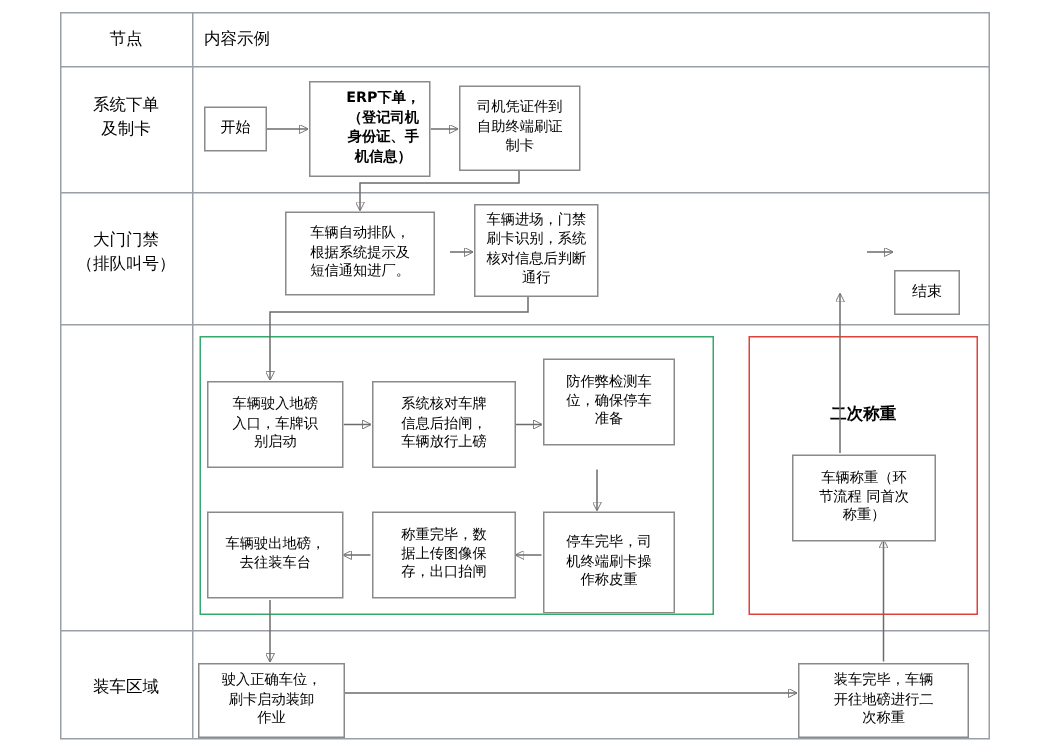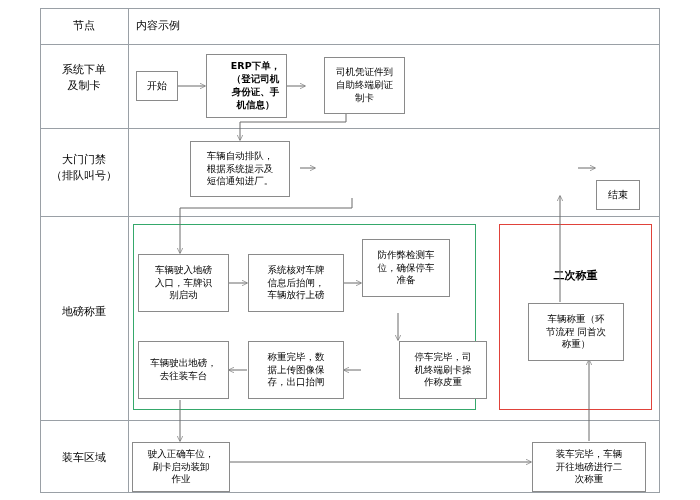--- a/index.html
+++ b/index.html
@@ -105,21 +105,20 @@
   <div class="cell-label" style="left:136px; top:8px; width:120px; height:36px; justify-content:flex-start; text-align:left;">内容示例</div>
 
   <div class="cell-label" style="left:40px; top:60px; width:88px; height:36px; flex-direction:column;">
     <span>系统下单</span>
     <span>及制卡</span>
   </div>
   <div class="cell-label" style="left:40px; top:150px; width:88px; height:36px; flex-direction:column;">
     <span>大门门禁</span>
     <span>（排队叫号）</span>
   </div>
-  <div class="cell-label" style="left:40px; top:302px; width:88px; height:20px;">地磅称重</div>
   <div class="cell-label" style="left:40px; top:448px; width:88px; height:20px;">装车区域</div>
 
   <div class="group-box group-green" style="left:133px; top:224px; width:343px; height:186px;"></div>
 
   <div class="group-box group-red" style="left:499px; top:224px; width:153px; height:186px;"></div>
   <div class="group-title" style="left:499px; top:268px; width:153px;">二次称重</div>
 
   <svg class="arrows">
     <defs>
       <marker id="ah" viewBox="0 0 10 10" refX="9" refY="5" markerWidth="6" markerHeight="6" orient="auto-start-reverse">
@@ -160,48 +159,52 @@
 
   <div class="node" style="left:136px; top:71px; width:42px; height:30px;">开始</div>
 
   <div class="node bold small" style="left:206px; top:54px; width:81px; height:64px; flex-direction:column;padding-left:21px;">
     <span>ERP下单，</span>
     <span>（登记司机</span>
     <span>身份证、手</span>
     <span>机信息）</span>
   </div>
 
-  <div class="node small" style="left:324px; top:57px; width:81px; height:57px; white-space:pre-line;">司机凭证件到
+  <div class="node small" style="left:306px; top:57px; width:81px; height:57px; white-space:pre-line;">司机凭证件到
 自助终端刷证
 制卡</div>
 
   <div class="node small" style="left:190px; top:141px; width:100px; height:56px; white-space:pre-line;">车辆自动排队，
 根据系统提示及
 短信通知进厂。</div>
 
+  <div class="node small" style="left:316px; top:136px; width:83px; height:62px; white-space:pre-line;">车辆进场，门禁
+刷卡识别，系统
+核对信息后判断
+通行</div>
 
 
   <div class="node" style="left:596px; top:154px; width:44px; height:30px;margin-top:26px;">结束</div>
 
   <div class="node small" style="left:138px; top:254px; width:91px; height:58px; white-space:pre-line;">车辆驶入地磅
 入口，车牌识
 别启动</div>
   <div class="node small" style="left:248px; top:254px; width:96px; height:58px; white-space:pre-line;">系统核对车牌
 信息后抬闸，
 车辆放行上磅</div>
   <div class="node small" style="left:362px; top:239px; width:88px; height:58px; white-space:pre-line;">防作弊检测车
 位，确保停车
 准备</div>
 
   <div class="node small" style="left:138px; top:341px; width:91px; height:58px; white-space:pre-line;">车辆驶出地磅，
 去往装车台</div>
   <div class="node small" style="left:248px; top:341px; width:96px; height:58px; white-space:pre-line;">称重完毕，数
 据上传图像保
 存，出口抬闸</div>
-  <div class="node small" style="left:362px; top:341px; width:88px; height:58px; white-space:pre-line;margin-left:37px;">停车完毕，司
+  <div class="node small" style="left:362px; top:341px; width:88px; height:68px; white-space:pre-line;">停车完毕，司
 机终端刷卡操
 作称皮重</div>
 
   <div class="node small" style="left:132px; top:442px; width:98px; height:50px; white-space:pre-line;">驶入正确车位，
 刷卡启动装卸
 作业</div>
 
   <div class="node small" style="left:528px; top:303px; width:96px; height:58px; white-space:pre-line;">车辆称重（环
 节流程 同首次
 称重）</div>

